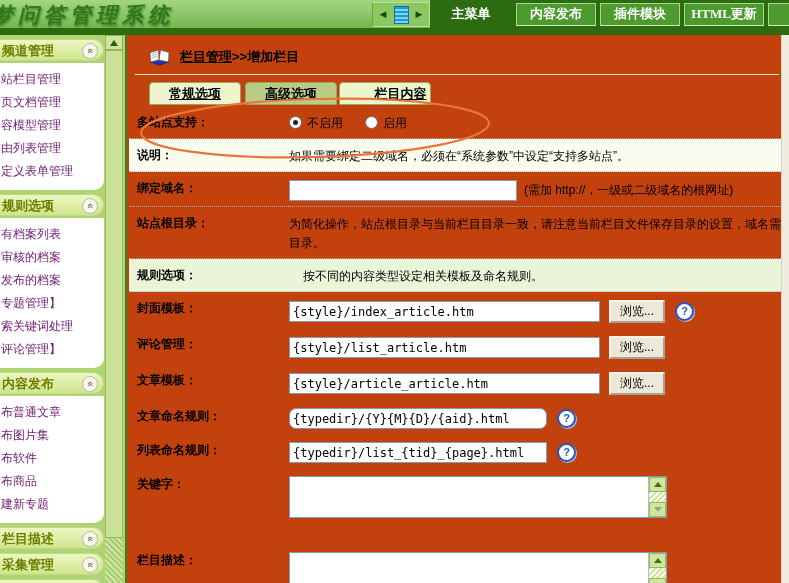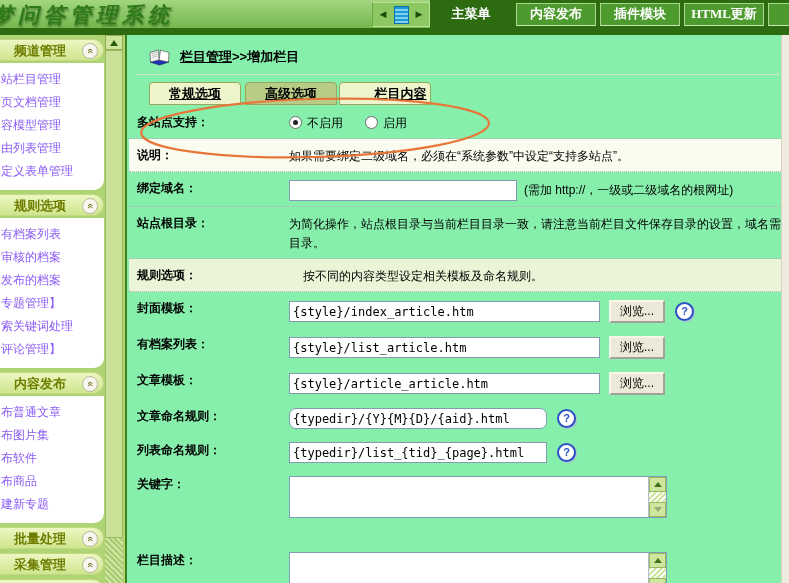--- a/index.html
+++ b/index.html
@@ -27,37 +27,37 @@
     color:#fff;font-weight:bold;font-size:13px;cursor:pointer;}
   .mtab.active{width:82px;margin-left:0;background:transparent;border:none;height:28px;line-height:28px;}
   .topstrip{position:absolute;left:0;top:28px;width:789px;height:7px;background:#2c6b10;}
   
   .sidebar{position:absolute;left:0;top:35px;width:127px;bottom:0;background:#aed473;
     border-right:2px solid #417f1e;box-sizing:border-box;overflow:hidden;}
   .sb-sections{position:absolute;left:0;top:0;width:104px;}
   .sb-header{position:relative;height:22px;margin-top:4px;line-height:21px;
     background:linear-gradient(#ecf7c2,#cfe58e);border:1px solid #c2d882;border-left:none;
     border-radius:0 11px 11px 0;color:#6e7d00;font-weight:bold;font-size:13px;
-    padding-left:14px;box-sizing:border-box;cursor:pointer;}
+    padding-left:2px;box-sizing:border-box;cursor:pointer;}
   .sb-header .collapse{position:absolute;right:5px;top:3px;width:14px;height:14px;border-radius:50%;
     background:#f7f7ef;border:1px solid #b9b9a0;color:#86803a;font-size:10px;font-weight:bold;
     display:flex;align-items:center;justify-content:center;cursor:pointer;}
   .sb-header .collapse span{display:block;transform:rotate(90deg);line-height:1;}
   .sb-panel{background:#fff;border-radius:0 0 10px 0;padding:5px 0 7px 0;margin-top:2px;}
-  .sb-item{height:23px;line-height:23px;font-size:12px;color:#8b5cf6;padding-left:1px;cursor:pointer;white-space:nowrap;}
+  .sb-item{height:23px;line-height:23px;font-size:12px;color:#701a75;padding-left:1px;cursor:pointer;white-space:nowrap;}
   
   .sb-rail{position:absolute;left:105px;top:0;width:20px;bottom:0;}
   .sb-rail .railbtn{width:18px;height:15px;background:#cde69c;border:1px solid #8fae55;
     display:flex;align-items:center;justify-content:center;cursor:pointer;box-sizing:border-box;}
   .sb-rail .tri-up{width:0;height:0;border:4px solid transparent;border-bottom:6px solid #2c5a10;margin-top:-4px;}
   .sb-rail .thumb{width:18px;height:488px;background:#c9e298;border:1px solid #9cbb60;box-sizing:border-box;cursor:pointer;}
   .sb-rail .track{width:18px;height:60px;
     background:repeating-linear-gradient(45deg,#a9cc72 0 2px,#cfe5a2 2px 4px);}
   
-  .main{position:absolute;left:127px;top:35px;right:0;bottom:0;background:#86efac;overflow:hidden;}
+  .main{position:absolute;left:127px;top:35px;right:0;bottom:0;background:#c2410c;overflow:hidden;}
   .right-strip{position:absolute;right:0;top:0;width:7px;bottom:0;background:#efecdf;border-left:1px solid #d8d4c4;}
   .crumb-row{display:flex;align-items:center;gap:9px;padding:13px 0 0 21px;}
   .crumb{font-size:13px;font-weight:bold;}
   .crumb a{color:#000;text-decoration:underline;cursor:pointer;}
   .hline{margin:8px 10px 0 8px;border-top:1px solid #d7e6c6;}
   .tabs{display:flex;padding-left:22px;margin-top:7px;position:relative;z-index:1;}
   .tab{width:92px;height:23px;line-height:22px;text-align:center;font-weight:bold;font-size:13px;
     text-decoration:underline;background:#eef5cd;border:1px solid #98a75b;
     border-radius:4px 4px 0 0;cursor:pointer;box-sizing:border-box;}
   .tab + .tab{margin-left:4px;}
@@ -143,21 +143,21 @@
       <div class="sb-header"><span>内容发布</span><span class="collapse">
           <span>«</span>
         </span></div>
       <div class="sb-panel">
         <div class="sb-item">布普通文章</div>
         <div class="sb-item">布图片集</div>
         <div class="sb-item">布软件</div>
         <div class="sb-item">布商品</div>
         <div class="sb-item">建新专题</div>
       </div>
-      <div class="sb-header"><span>批量处理</span><span class="collapse">
+      <div class="sb-header"><span>栏目描述</span><span class="collapse">
           <span>«</span>
         </span></div>
       <div class="sb-header"><span>采集管理</span><span class="collapse">
           <span>«</span>
         </span></div>
       <div class="sb-header"></div>
     </div>
   <div class="sb-rail">
     <div class="railbtn">
         <span class="tri-up"></span>
@@ -210,21 +210,21 @@
       </div>
       <div class="row sep green">
         <div class="lbl">规则选项：</div>
         <div class="val"><span>按不同的内容类型设定相关模板及命名规则。</span></div>
       </div>
       <div class="row">
         <div class="lbl">封面模板：</div>
         <div class="val"><input class="ti" value="{style}/index_article.htm" style="width: 303px;"><button class="btn-browse">浏览...</button><span class="help">?</span></div>
       </div>
       <div class="row">
-        <div class="lbl">有档案列表：</div>
+        <div class="lbl">评论管理：</div>
         <div class="val"><input class="ti" value="{style}/list_article.htm" style="width: 303px;"><button class="btn-browse">浏览...</button></div>
       </div>
       <div class="row">
         <div class="lbl">文章模板：</div>
         <div class="val"><input class="ti" value="{style}/article_article.htm" style="width: 303px;"><button class="btn-browse">浏览...</button></div>
       </div>
       <div class="row">
         <div class="lbl">文章命名规则：</div>
         <div class="val"><input class="ti" value="{typedir}/{Y}{M}{D}/{aid}.html" style="width: 250px; border-radius: 7px;"><span class="help">?</span></div>
       </div>

